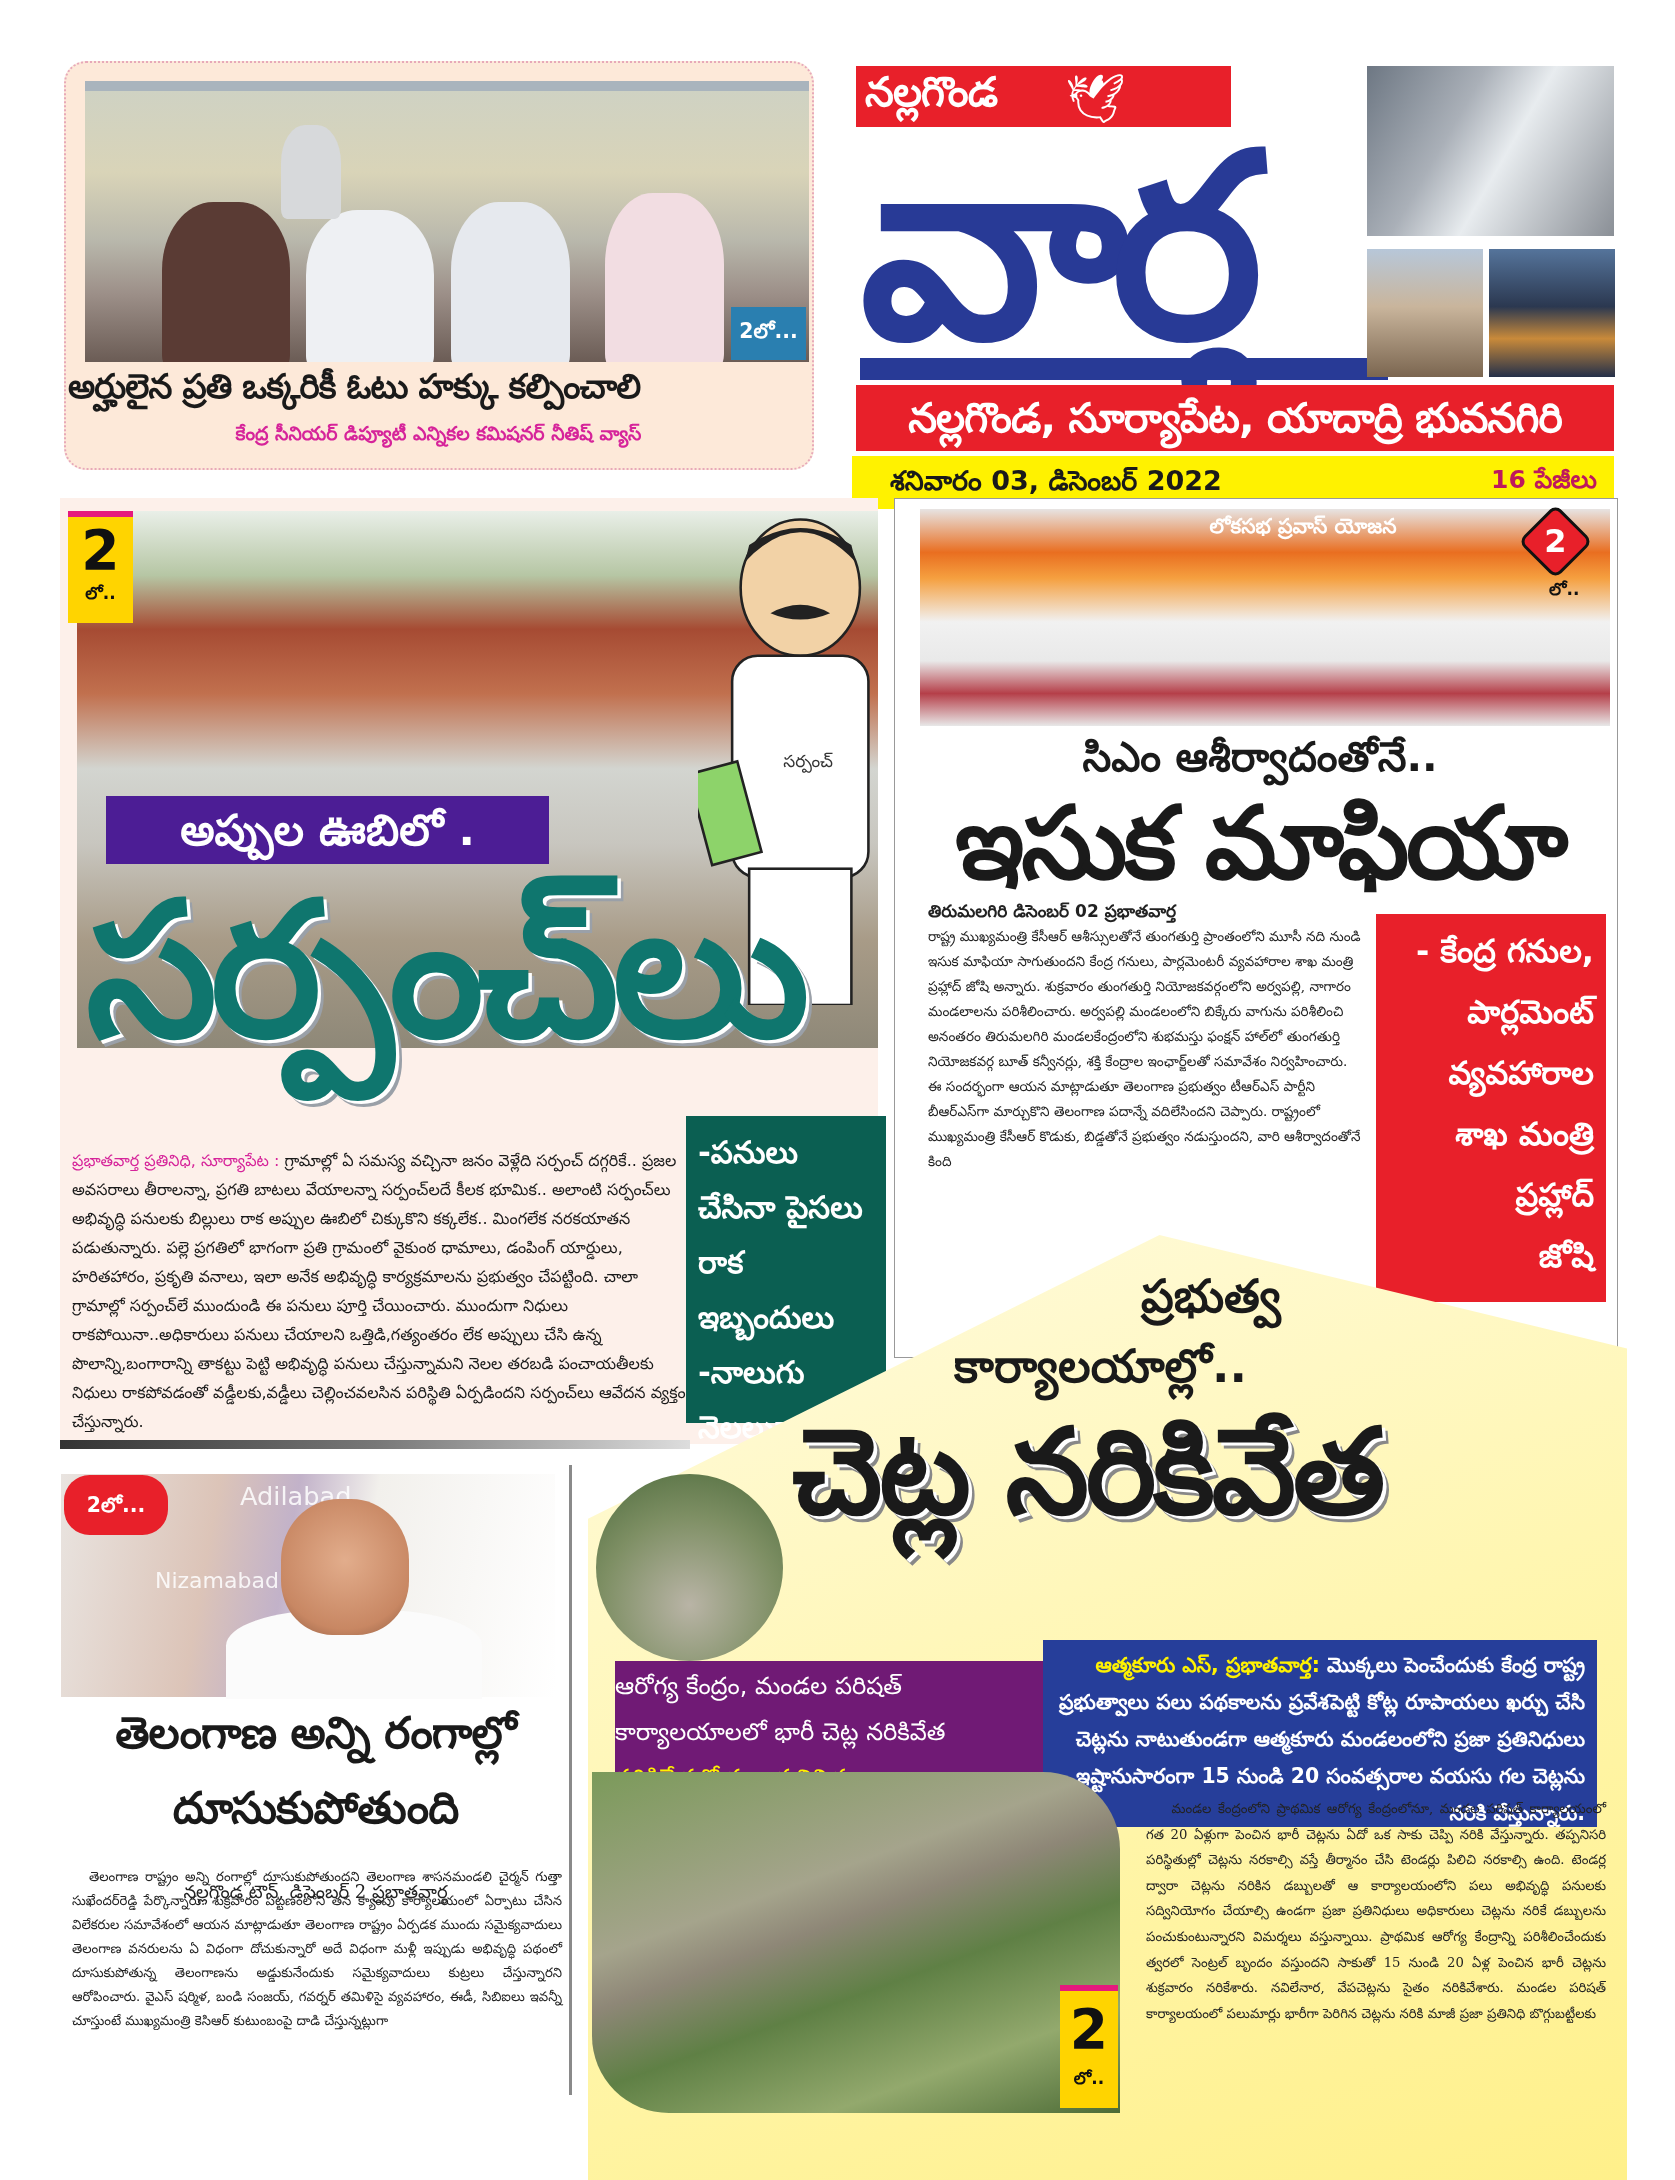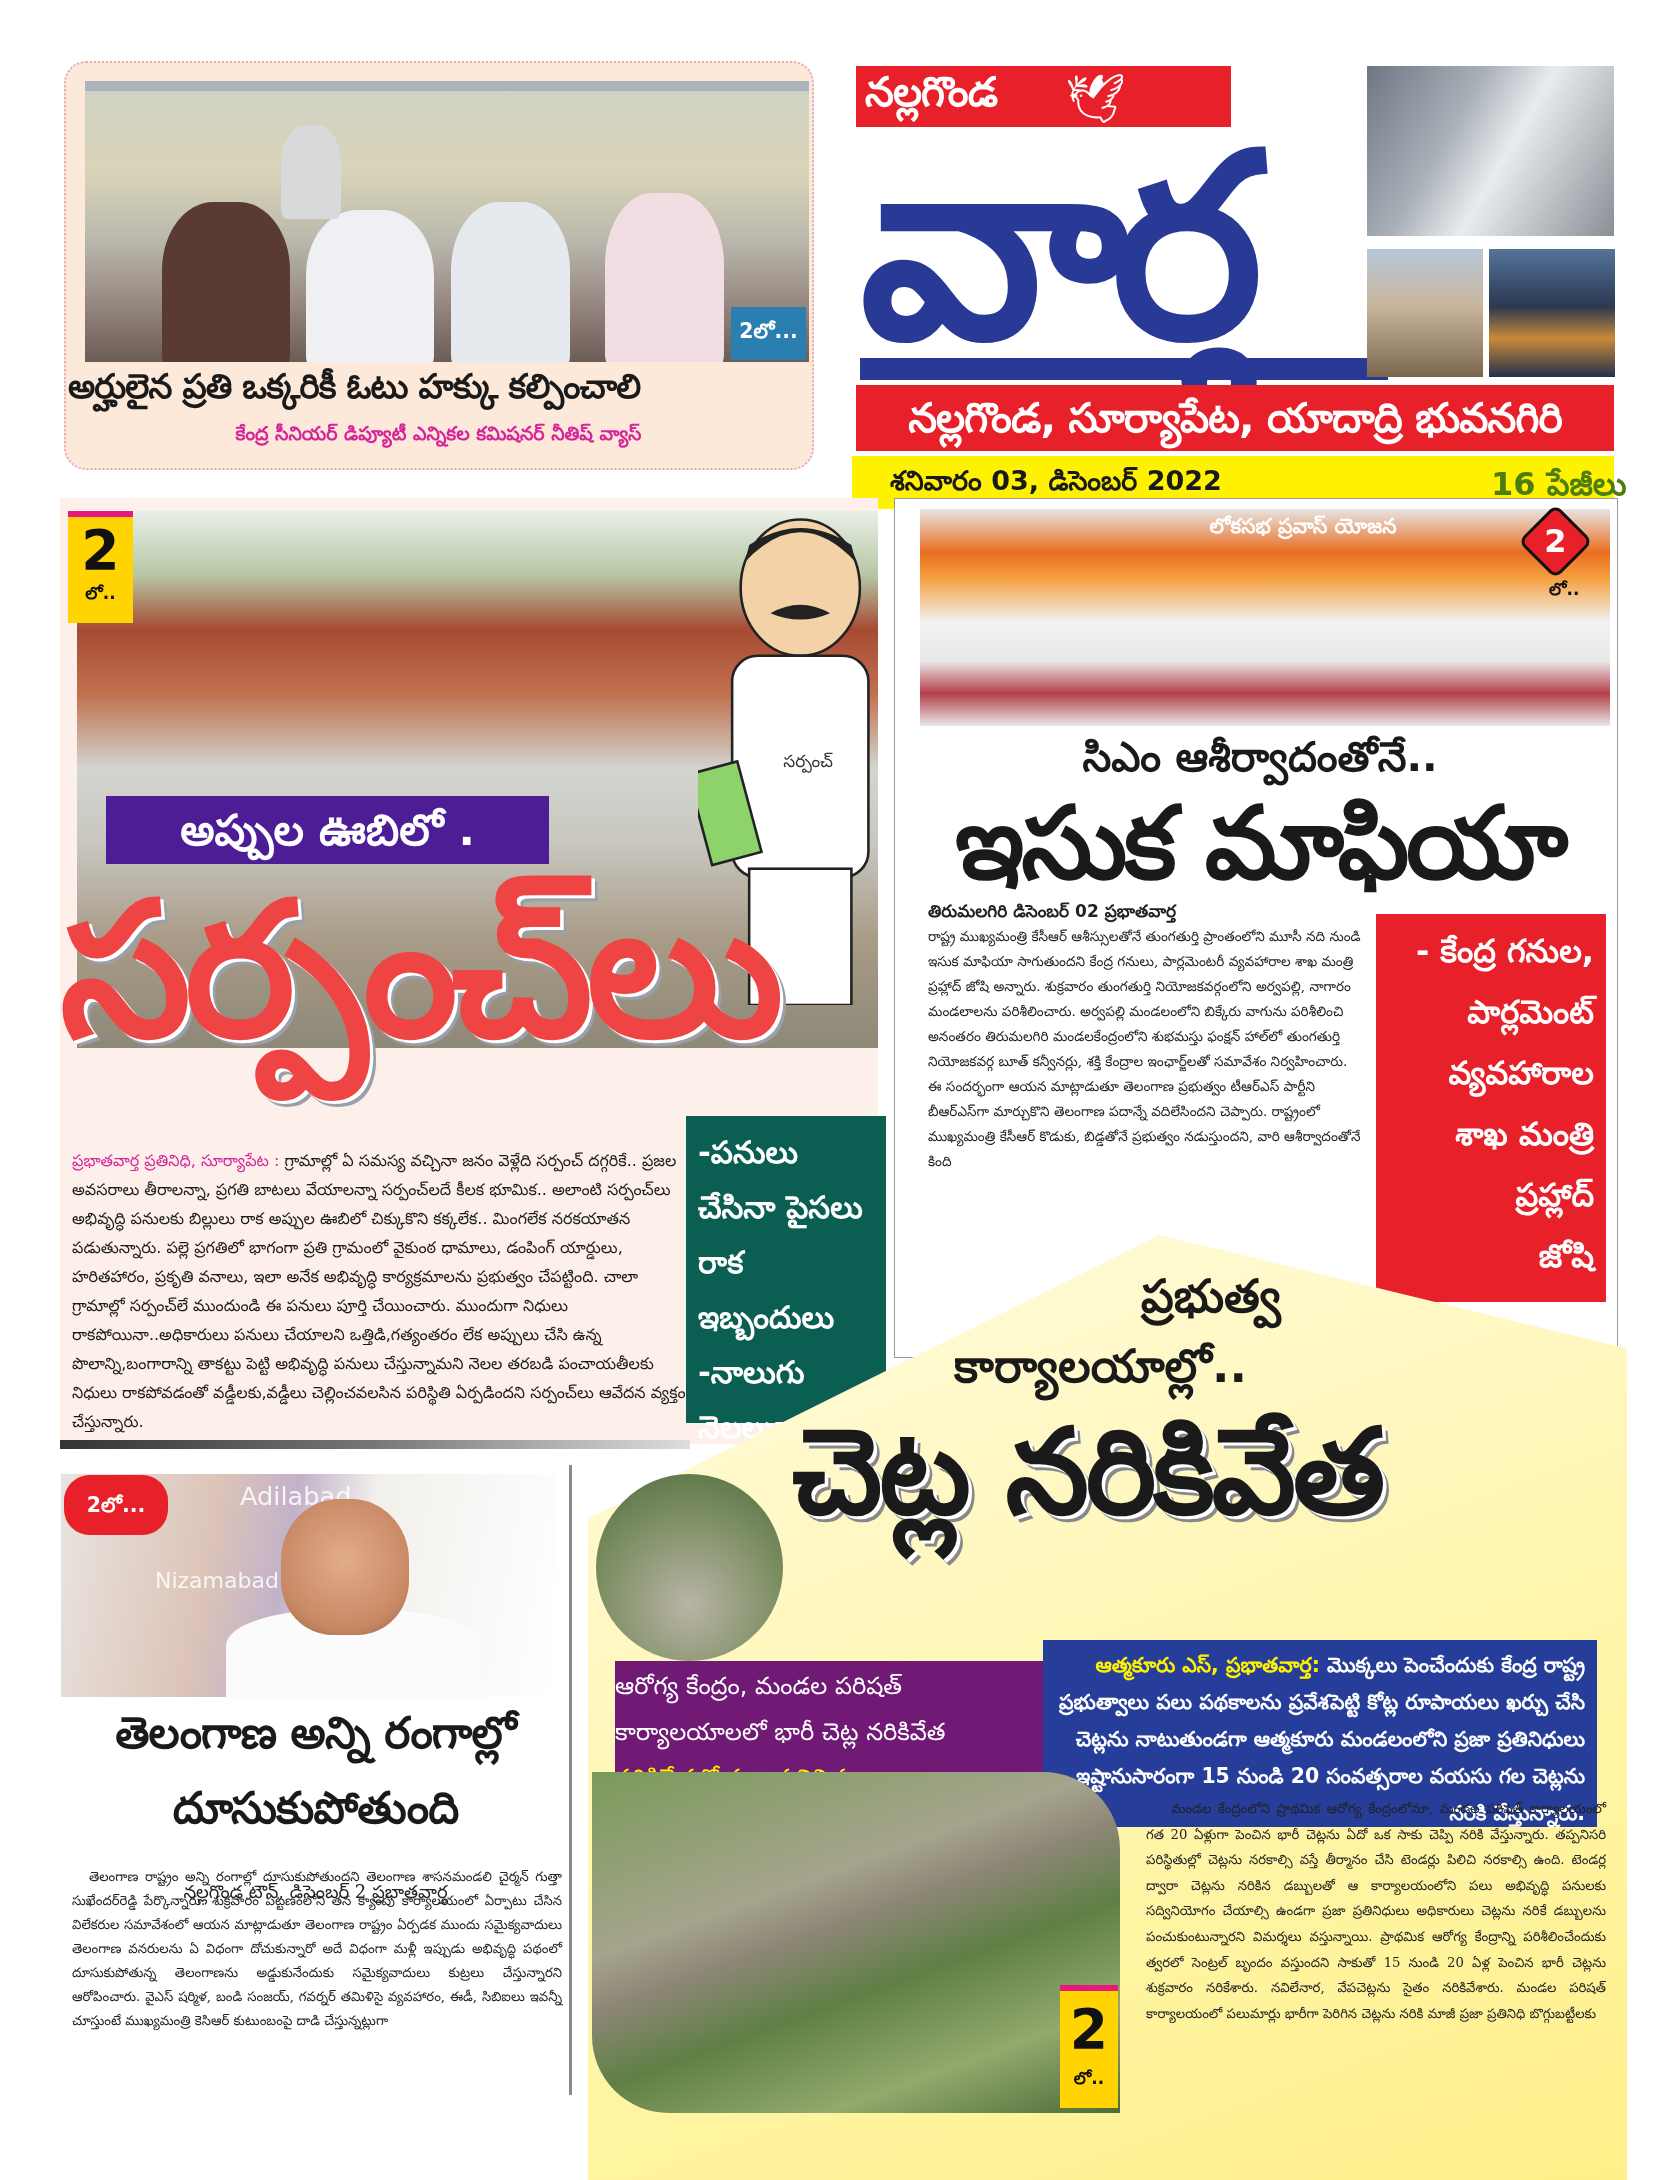--- a/index.html
+++ b/index.html
@@ -31,35 +31,35 @@
   .mast-img1 { left: 1367px; top: 66px; width: 247px; height: 170px;
     background: linear-gradient(120deg,#6d7783 0%,#aab0b8 35%,#e8ecef 55%,#8a8f96 100%); }
   .mast-img2 { left: 1367px; top: 249px; width: 116px; height: 128px;
     background: linear-gradient(180deg,#b7c7d9 0%,#c9b59c 45%,#7b6650 100%); }
   .mast-img3 { left: 1489px; top: 249px; width: 126px; height: 128px;
     background: linear-gradient(180deg,#55749b 0%,#2b3850 45%,#c98a3a 70%,#24304a 100%); }
   .mast-districts { left: 856px; top: 382px; width: 758px; height: 73px; background: #e8202a;
     color: #fff; font-size: 41px; font-weight: bold; text-align: center; line-height: 73px; letter-spacing: -0.9px; }
   .mast-date-bar { left: 852px; top: 422px; width: 762px; height: 58px; background: #fff200; }
   .mast-date { left: 890px; top: 434px; font-size: 27px; font-weight: bold; color: #1a1a1a; }
-  .mast-pages { left: 1491px; top: 434px; font-size: 32px; font-weight: bold; color: #4d7c0f; }
+  .mast-pages { left: 1491px; top: 434px; font-size: 25px; font-weight: bold; color: #be185d; }
 
   
   .sar-box { left: 60px; top: 498px; width: 818px; height: 946px; background: #fdf0ea; }
   .sar-photo { left: 77px; top: 511px; width: 801px; height: 537px;
     background: linear-gradient(180deg,#e9efe8 0%,#b6c6a4 12%,#a64b33 22%,#c1704e 34%,#d3d5d0 48%,#c8c6bf 62%,#a89b87 80%,#8e8878 100%); overflow: hidden; }
   .sar-badge { left: 68px; top: 511px; width: 65px; height: 112px; background: #ffd400;
     border-top: 6.8px solid #e5197e; text-align: center; }
   .sar-badge .num { font-size: 55px; font-weight: bold; line-height: 66px; color: #111; }
   .sar-badge .lo { font-size: 17px; font-weight: bold; color: #111; }
   .sar-cartoon { left: 698px; top: 511px; width: 179px; height: 494px; }
   .sar-kicker { left: 106px; top: 796px; width: 443px; height: 68px; background: #4c1d95; color: #fff;
     font-size: 43px; font-weight: bold; line-height: 68px; text-align: center; }
-  .sar-headline { left: 60px; top: 860px; width: 809px; font-size: 187px; font-weight: bold; line-height: 221px;
-    color: #ef4444; letter-spacing: -6.8px; text-shadow: 3.4px 3.4px 0 #fff, 6px 6px 0 #9aa0a8; }
+  .sar-headline { left: 86px; top: 860px; width: 809px; font-size: 187px; font-weight: bold; line-height: 221px;
+    color: #0f766e; letter-spacing: -6.8px; text-shadow: 3.4px 3.4px 0 #fff, 6px 6px 0 #9aa0a8; }
   .sar-body { left: 72px; top: 1146px; width: 622px; font-size: 16px; line-height: 29px; text-align: left; color: #1a1a1a; }
   .sar-body .dateline { color: #d6249a; }
   .sar-side { left: 686px; top: 1116px; width: 200px; height: 307px; background: #0b5f52; color: #fff;
     padding: 8.5px 12px; font-size: 31px; font-weight: bold; line-height: 55px; }
   .sar-bottom-line { left: 60px; top: 1440px; width: 630px; height: 8.5px;
     background: linear-gradient(90deg,#333 0%,#777 50%,#ddd 100%); }
 
   
   .isuka-box { left: 894px; top: 498px; width: 724px; height: 860px; border: 1.7px solid #999; background: #fff; }
   .isuka-photo { left: 920px; top: 509px; width: 690px; height: 217px;

